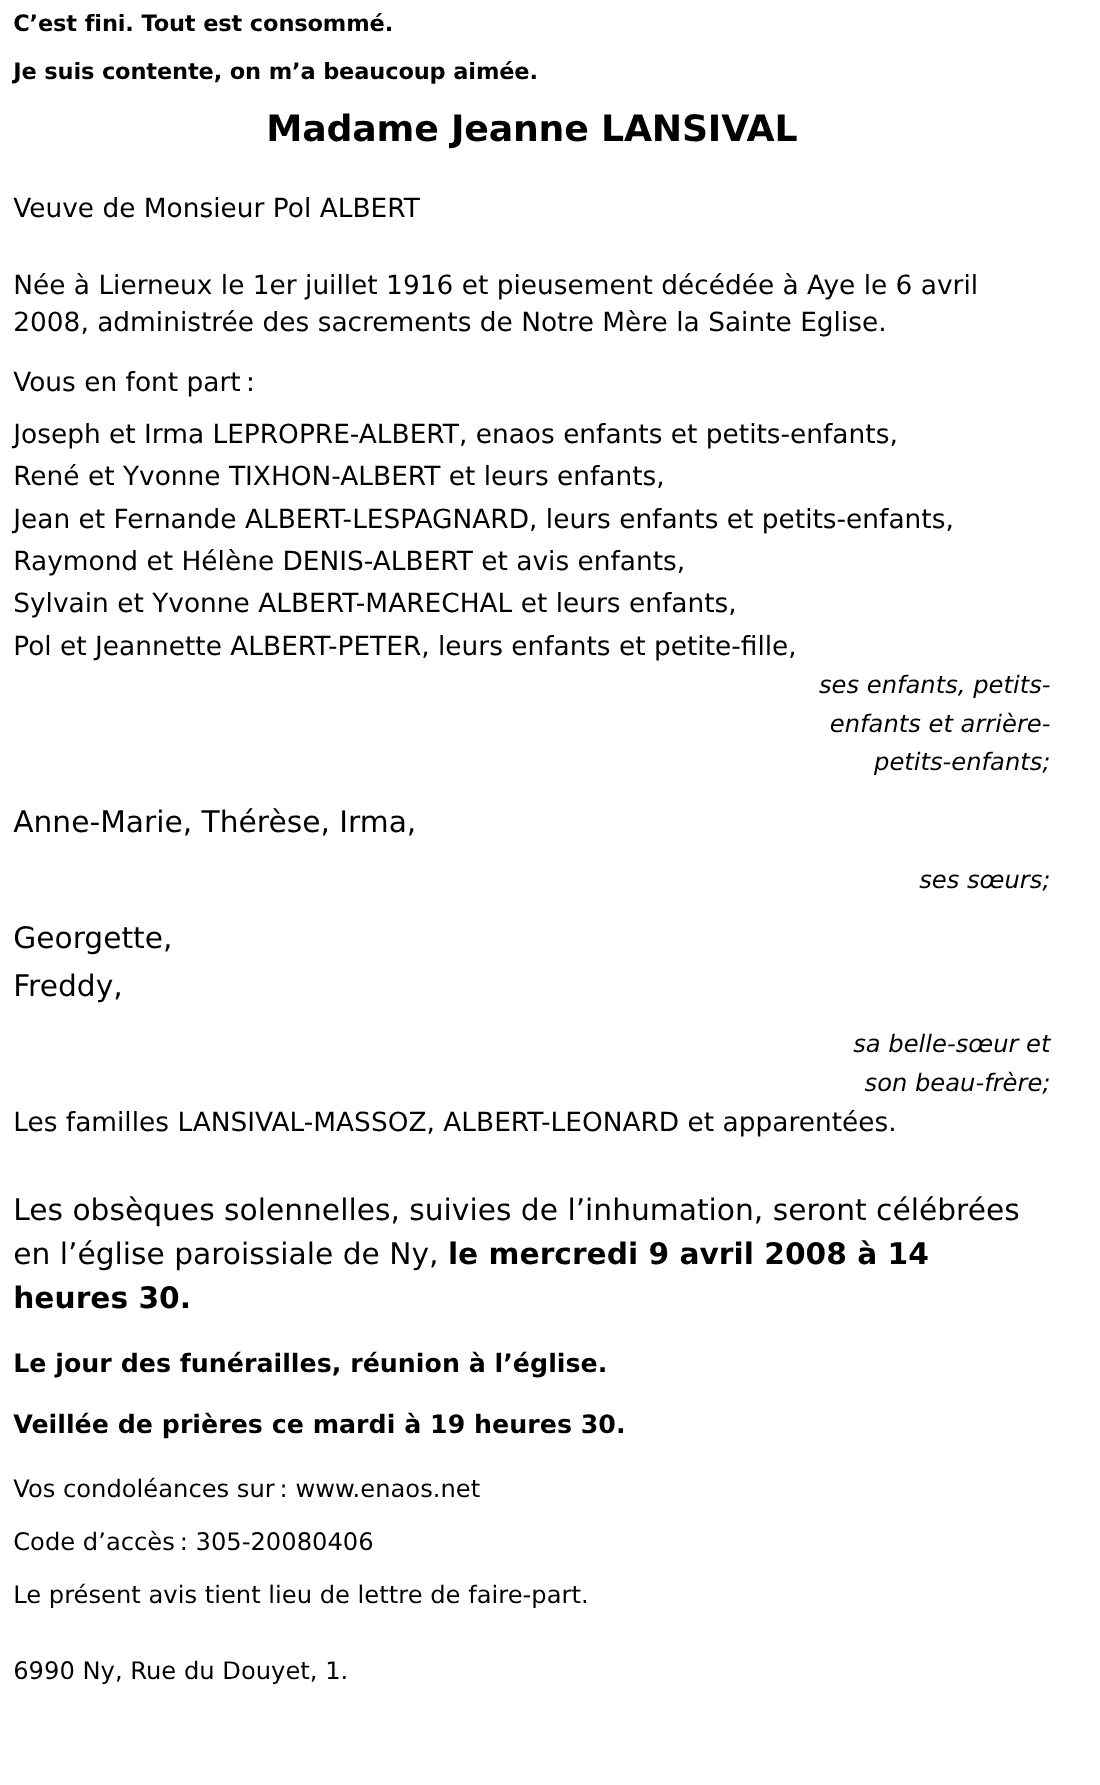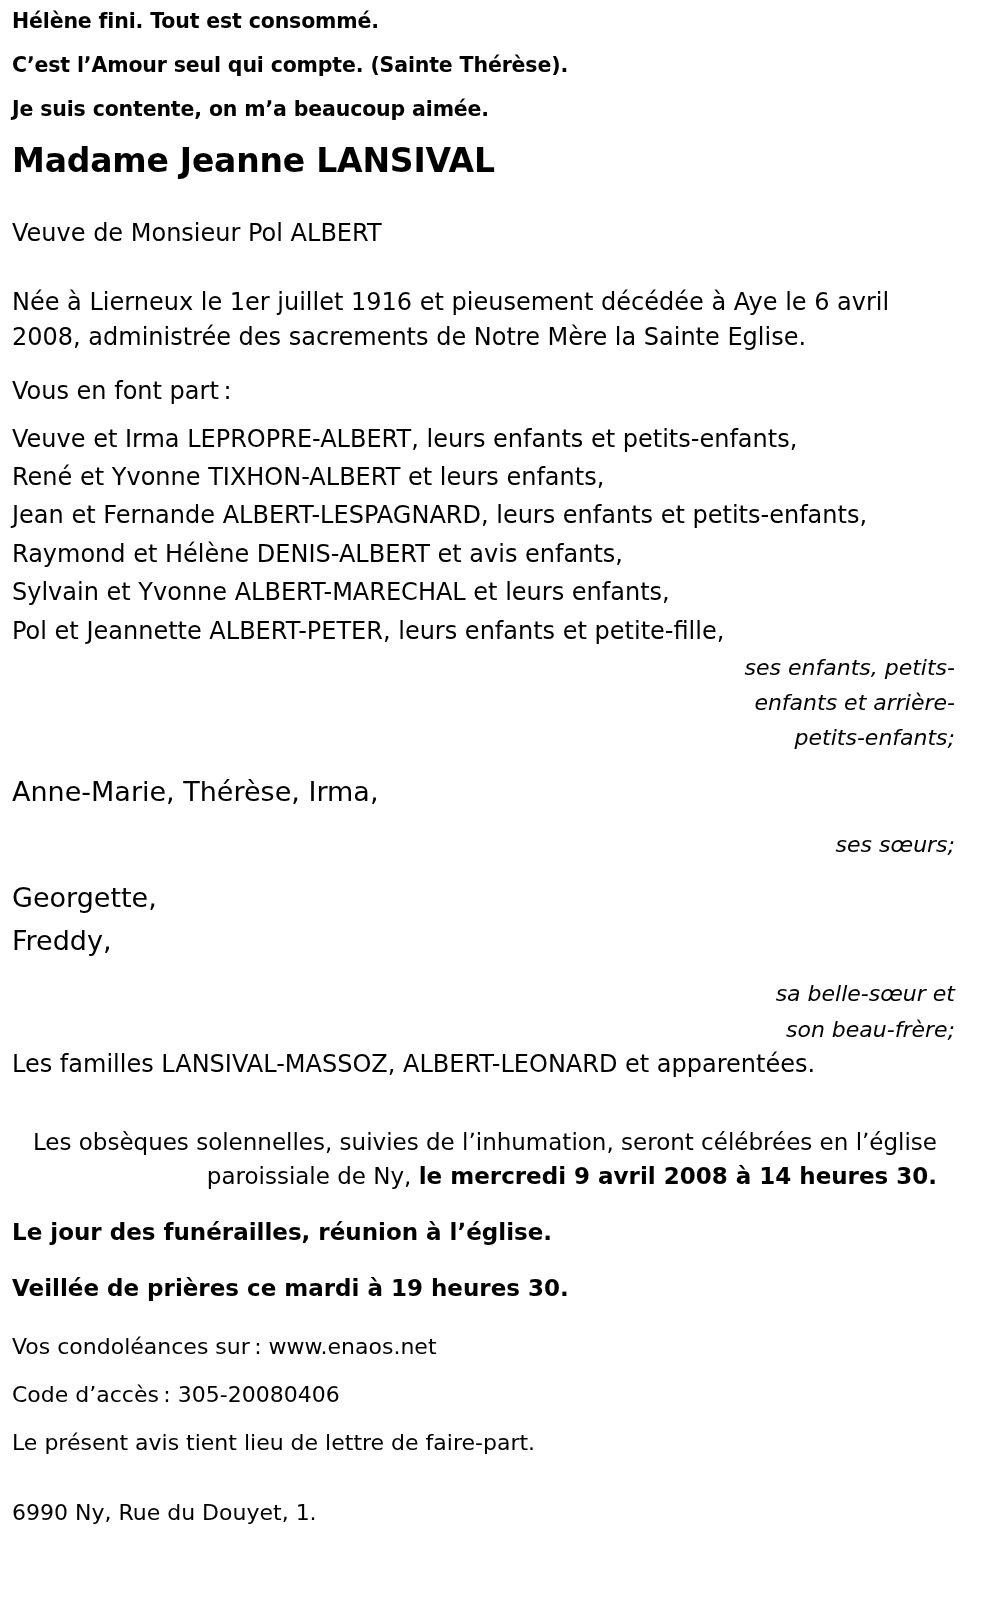--- a/index.html
+++ b/index.html
@@ -35,20 +35,21 @@
     letter-spacing: -0.15px;
   }
 
   
   .deceased-name {
     margin: 22px 0 0 0;
     font-weight: bold;
     font-size: 33px;
     line-height: 1.1;
     letter-spacing: -0.2px;
+    text-align: center;
   }
 
   
   .spouse-line {
     margin: 40px 0 0 0;
     font-size: 24px;
     line-height: 1.18;
     font-weight: normal;
   }
 
@@ -101,24 +102,23 @@
 
   .families-line {
     font-size: 24px;
     line-height: 1.42;
     margin: 0;
   }
 
   
   .ceremony {
     margin: 44px 0 0 0;
-    font-size: 23px;
+    font-size: 27px;
     line-height: 1.48;
     max-width: 925px;
-    text-align: right;
   }
   .ceremony b { font-weight: bold; }
 
   .ceremony-bold {
     margin: 22px 0 0 0;
     font-size: 23px;
     font-weight: bold;
     line-height: 1.48;
     max-width: 925px;
   }
@@ -136,35 +136,34 @@
     font-size: 22px;
     line-height: 1.45;
   }
 </style>
 </head>
 <body>
 
 <div class="page">
 
   <div class="epigraph">
-    <p>Hélène fini. Tout est consommé.</p>
-    <p>Cʼest lʼAmour seul qui compte. (Sainte Thérèse).</p>
+    <p>Cʼest fini. Tout est consommé.</p>
     <p>Je suis contente, on mʼa beaucoup aimée.</p>
   </div>
 
   <h1 class="deceased-name">Madame Jeanne LANSIVAL</h1>
 
   <p class="spouse-line">Veuve de Monsieur Pol ALBERT</p>
 
   <p class="birth-death">Née à Lierneux le 1er juillet 1916 et pieusement décédée à Aye le 6 avril 2008, administrée des sacrements de Notre Mère la Sainte Eglise.</p>
 
   <p class="announce-intro">Vous en font part :</p>
 
   <ul class="family-list">
-    <li>Veuve et Irma LEPROPRE-ALBERT, leurs enfants et petits-enfants,</li>
+    <li>Joseph et Irma LEPROPRE-ALBERT, enaos enfants et petits-enfants,</li>
     <li>René et Yvonne TIXHON-ALBERT et leurs enfants,</li>
     <li>Jean et Fernande ALBERT-LESPAGNARD, leurs enfants et petits-enfants,</li>
     <li>Raymond et Hélène DENIS-ALBERT et avis enfants,</li>
     <li>Sylvain et Yvonne ALBERT-MARECHAL et leurs enfants,</li>
     <li>Pol et Jeannette ALBERT-PETER, leurs enfants et petite-fille,</li>
   </ul>
 
   <div class="relation-block">
     <p class="relation">ses enfants, petits-</p>
     <p class="relation">enfants et arrière-</p>

